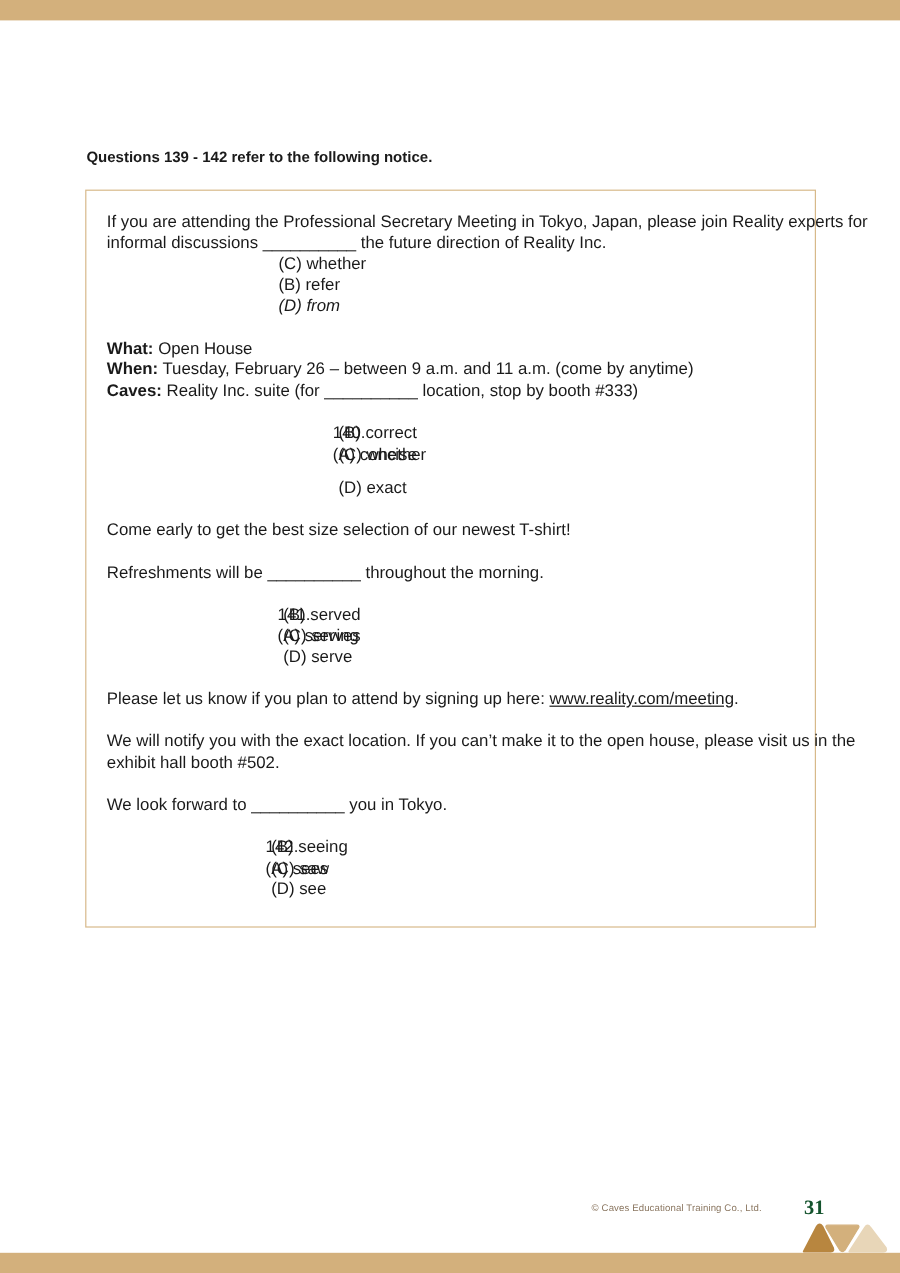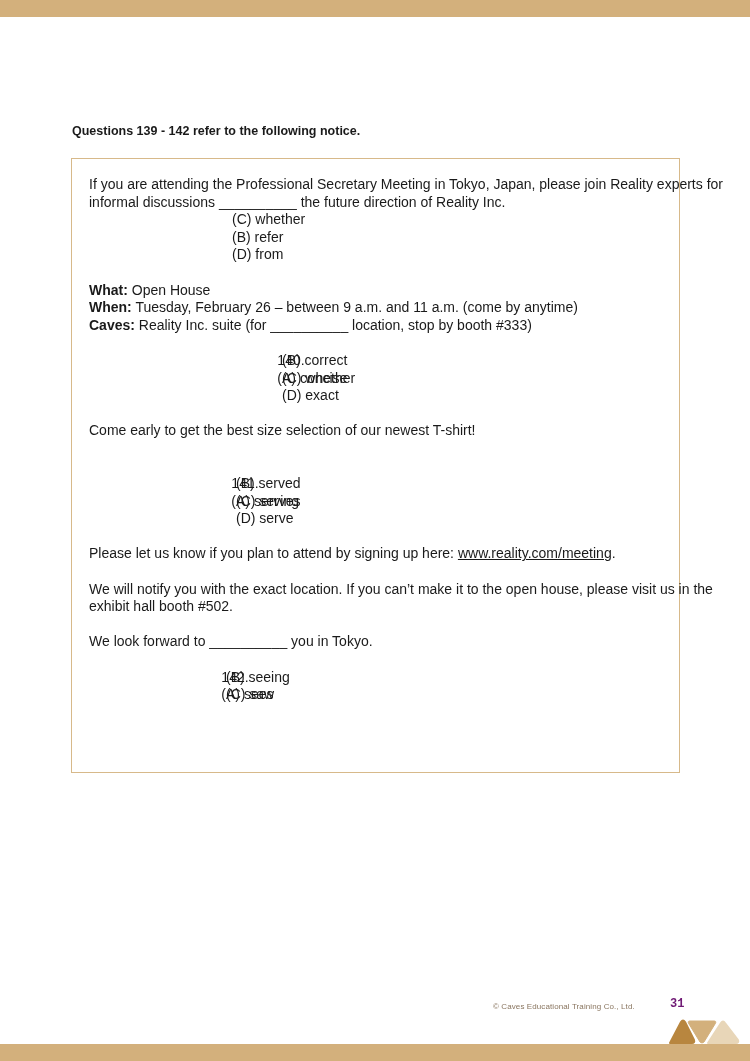--- a/index.html
+++ b/index.html
@@ -8,61 +8,62 @@
     .top-bar { position: absolute; left: 0; top: 0; width: 750px; height: 17px; background: #d3b07c; }
     .bottom-bar { position: absolute; left: 0; top: 1044px; width: 750px; height: 17px; background: #d3b07c; }
     .heading { position: absolute; left: 72px; top: 124px; font-size: 12.5px; font-weight: bold; }
     .notice-box { position: absolute; left: 71px; top: 158px; width: 609px; height: 615px; border: 1px solid #d7b98a; }
     .content { position: absolute; left: 89px; top: 176px; width: 580px; font-size: 14px; line-height: 17.6px; }
     .line { white-space: pre; height: 17.6px; }
     .blank-line { height: 17.6px; }
     .bold { font-weight: bold; }
     .link { text-decoration: underline; }
     .footer-copy { position: absolute; left: 493px; top: 1002px; font-size: 8px; color: #8a7660; letter-spacing: 0.1px; text-align: center; }
-    .page-num { position: absolute; left: 670px; top: 997px; font-family: Liberation Mono, monospace; font-weight: bold; font-size: 12px; color: #701a75; }
+    .page-num { position: absolute; left: 670px; top: 997px; font-family: Liberation Serif, serif; font-weight: bold; font-size: 17px; color: #14532d; }
     .logo { position: absolute; left: 666px; top: 1018px; width: 84px; height: 26px; }
   </style>
 </head>
 <body>
 
 <div class="top-bar"></div>
 
 <div class="heading">Questions 139 - 142 refer to the following notice.</div>
 
 <div class="notice-box"></div>
 
 <div class="content">
   <div class="line">If you are attending the Professional Secretary Meeting in Tokyo, Japan, please join Reality experts for</div>
   <div class="line">informal discussions __________ the future direction of Reality Inc.</div>
 
   <div>
     <div class="line" style="padding-left:143px;">(C) whether</div>
     <div class="line" style="padding-left:143px;">(B) refer</div>
-    <div class="line" style="padding-left:143px;">(D) from</div>
+    <div class="line" style="padding-left:143px;font-style:italic;">(D) from</div>
   </div>
 
   <div class="blank-line"></div>
 
   <div class="line"><span class="bold">What:</span><span> Open House</span></div>
   <div class="line"><span class="bold">When:</span><span> Tuesday, February 26 – between 9 a.m. and 11 a.m. (come by anytime)</span></div>
   <div class="line"><span class="bold">Caves:</span><span> Reality Inc. suite (for __________ location, stop by booth #333)</span></div>
 
   <div>
     <div class="line" style="padding-left:165px;">
       <span>140.</span>
       <span>(A) concise</span>
     </div>
     <div class="line" style="padding-left:193px;">(B) correct</div>
     <div class="line" style="padding-left:193px;">(C) whether</div>
-    <div class="line" style="padding-left:193px;">(D) exact</div>
+    <div class="line" style="padding-left:193px;margin-top:11px;">(D) exact</div>
   </div>
 
   <div class="blank-line"></div>
   <div class="line">Come early to get the best size selection of our newest T-shirt!</div>
   <div class="blank-line"></div>
+  <div class="line">Refreshments will be __________ throughout the morning.</div>
 
   <div>
     <div class="line" style="padding-left:119px;">
       <span>141.</span>
       <span>(A) serving</span>
     </div>
     <div class="line" style="padding-left:147px;">(B) served</div>
     <div class="line" style="padding-left:147px;">(C) serves</div>
     <div class="line" style="padding-left:147px;">(D) serve</div>
   </div>
@@ -75,20 +76,21 @@
   <div class="blank-line"></div>
   <div class="line">We look forward to __________ you in Tokyo.</div>
 
   <div>
     <div class="line" style="padding-left:109px;">
       <span>142.</span>
       <span>(A) sees</span>
     </div>
     <div class="line" style="padding-left:137px;">(B) seeing</div>
     <div class="line" style="padding-left:137px;">(C) saw</div>
+    <div class="line" style="padding-left:137px;">(D) see</div>
   </div>
 </div>
 
 <div class="footer-copy">© Caves Educational Training Co., Ltd.</div>
 <div class="page-num">31</div>
 
 <svg class="logo" viewBox="0 0 84 26">
   <path d="M4 25 L15 4 Q17 1 19 4 L28 22 Q29 25 26 25 Z" fill="#b8863f" stroke="#b8863f" stroke-width="2" stroke-linejoin="round"></path>
   <path d="M24 3 L48 3 Q51 3 49 6 L38 24 Q36 26 34 24 L23 6 Q21 3 24 3 Z" fill="#d3b07c" stroke="#d3b07c" stroke-width="1" stroke-linejoin="round"></path>
   <path d="M42 25 L55 5 Q57 2 59 5 L72 22 Q73 25 70 25 Z" fill="#e8d6b8" stroke="#e8d6b8" stroke-width="2" stroke-linejoin="round"></path>

